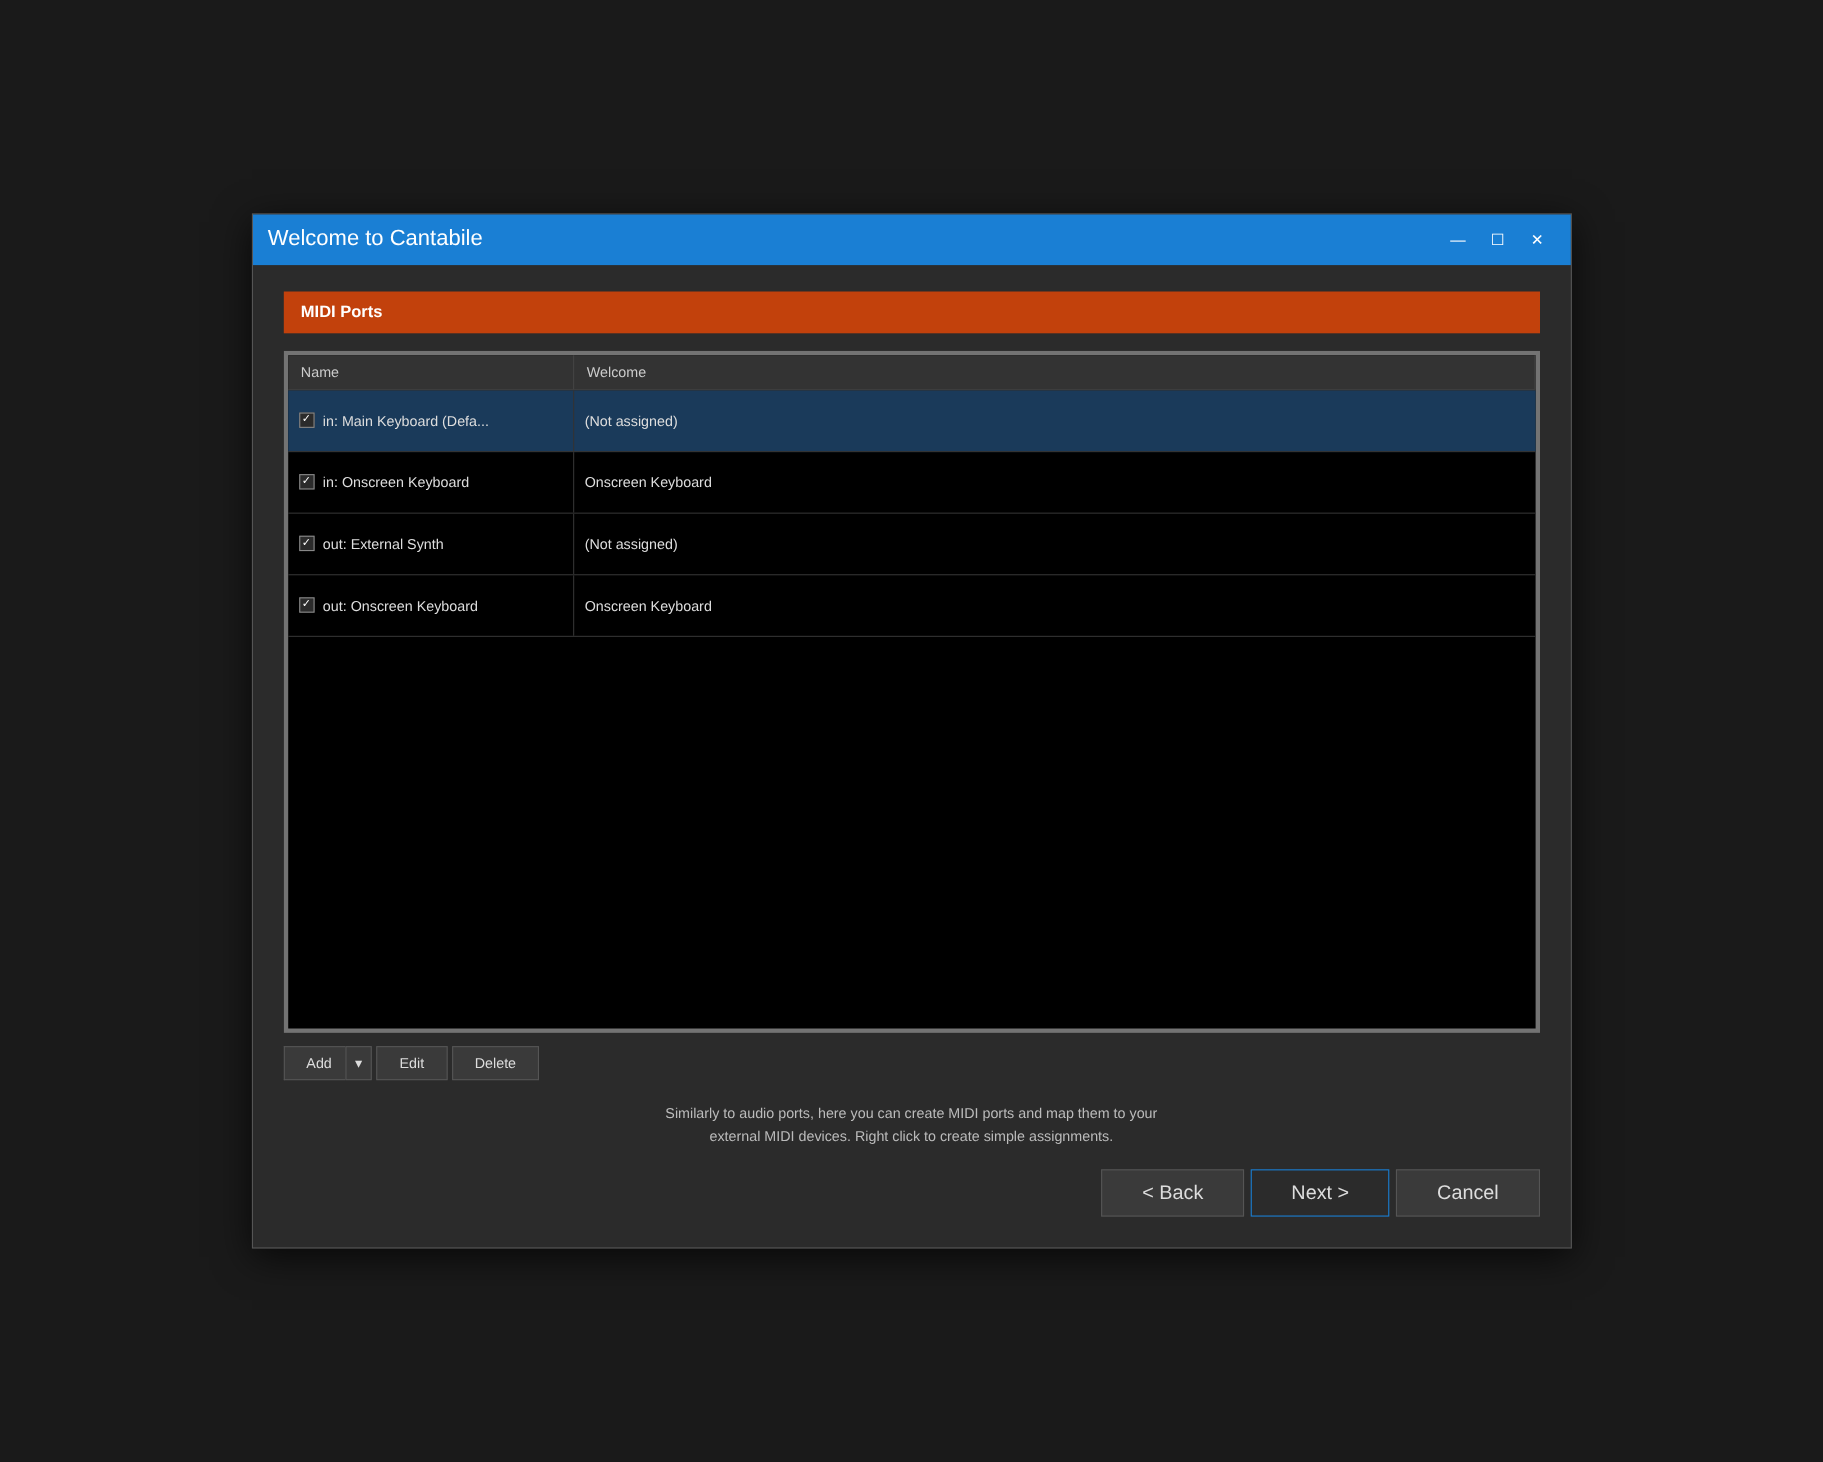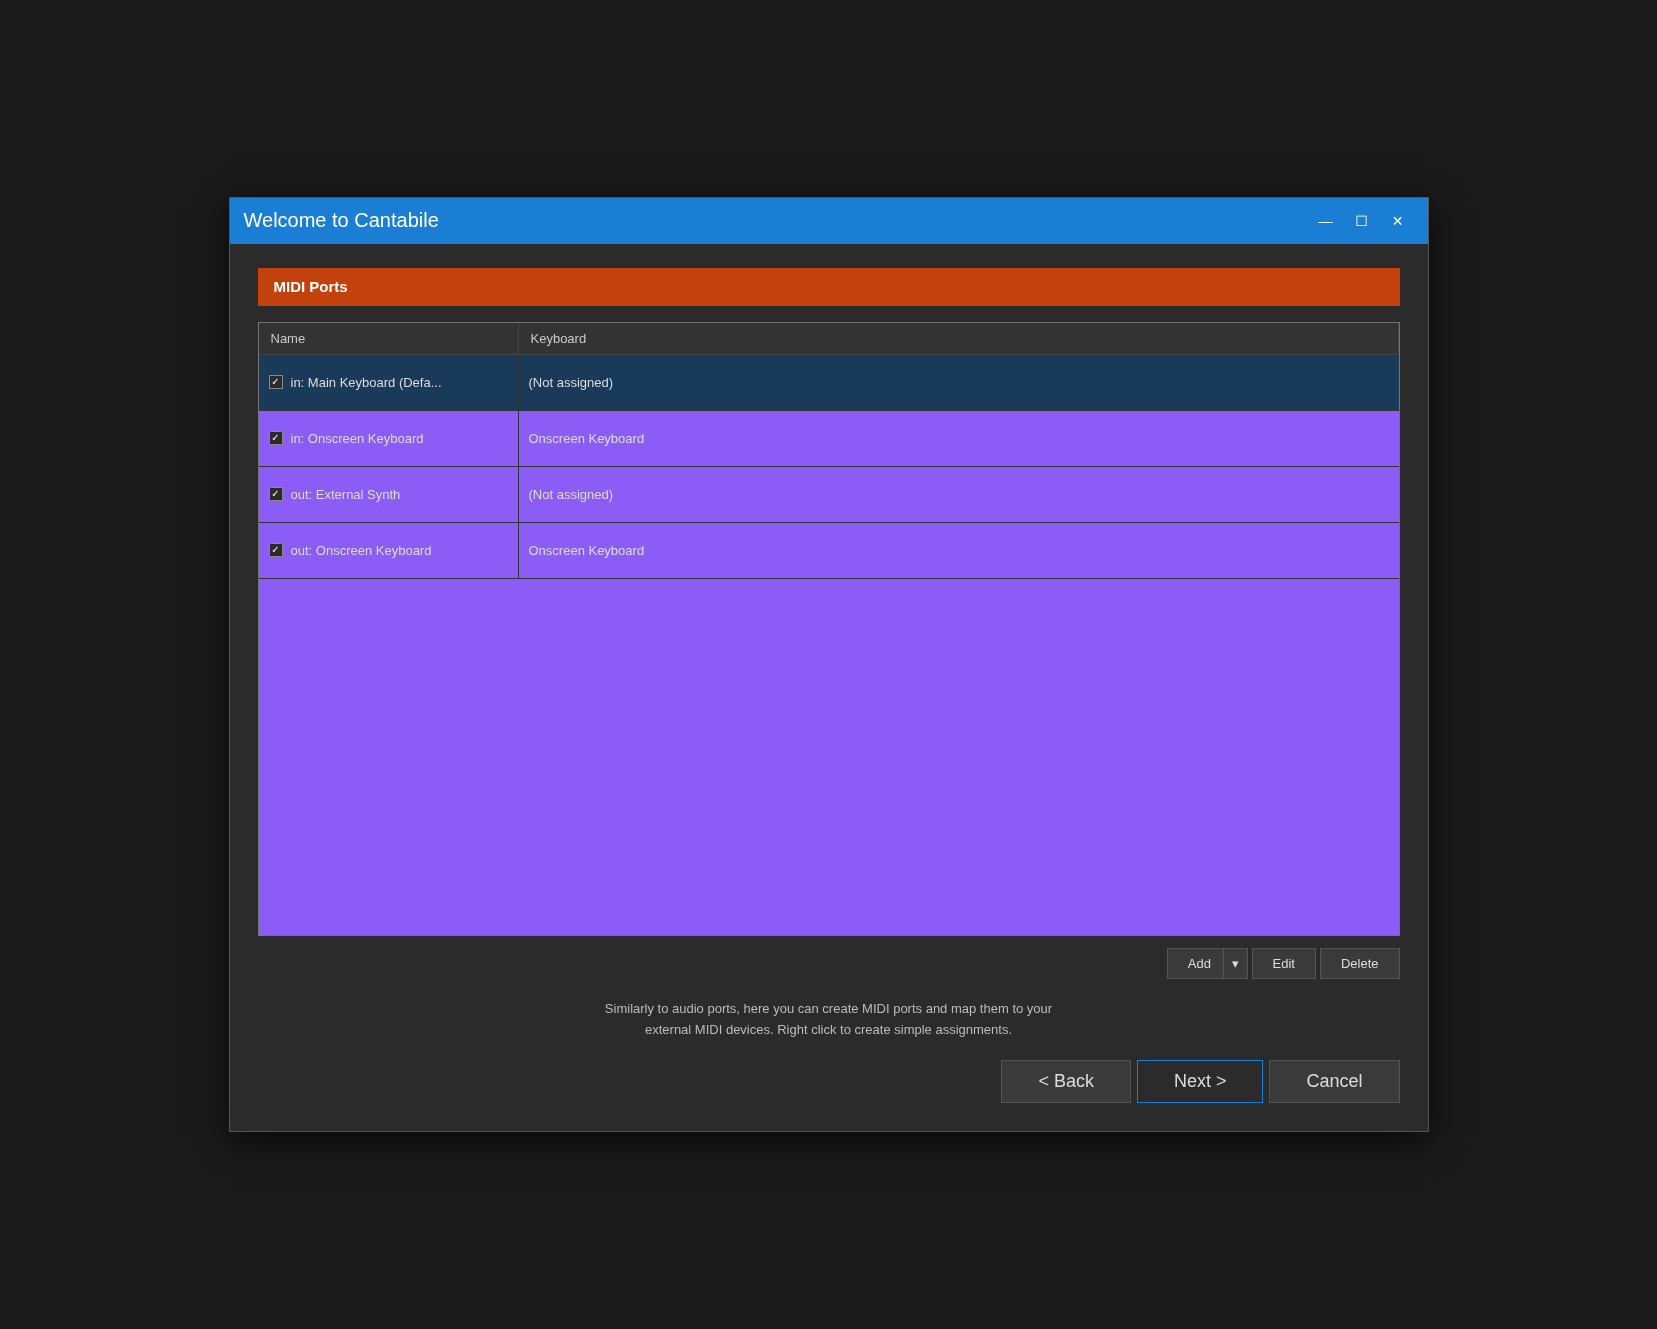--- a/index.html
+++ b/index.html
@@ -72,22 +72,22 @@
       margin-bottom: 16px;
     }
 
     .section-header-text {
       color: white;
       font-size: 15px;
       font-weight: bold;
     }
 
     .table-container {
-      border: 1px solid #737373;
-      background: #8b5cf6;
+      border: 4px solid #737373;
+      background: #000000;
       flex: 1;
     }
 
     .table-header {
       display: flex;
       background: #333;
       border-bottom: 1px solid #444;
     }
 
     .table-header-cell {
@@ -153,21 +153,20 @@
     .checkbox.checked::after {
       content: '✓';
       color: white;
       font-size: 10px;
       line-height: 1;
     }
 
     .bottom-controls {
       margin-top: 12px;
       display: flex;
-      justify-content: flex-end;
       gap: 4px;
     }
 
     .add-btn-group {
       display: flex;
     }
 
     .btn {
       padding: 7px 20px;
       background: #3a3a3a;
@@ -236,21 +235,21 @@
 
   <div class="content">
 
     <div class="section-header">
       <span class="section-header-text">MIDI Ports</span>
     </div>
 
     <div class="table-container">
       <div class="table-header">
         <div class="table-header-cell">Name</div>
-        <div class="table-header-cell">Keyboard</div>
+        <div class="table-header-cell">Welcome</div>
       </div>
       <div class="table-body">
 
         <div class="table-row highlighted">
           <div class="table-cell">
             <div class="checkbox checked"></div>
             <span>in: Main Keyboard (Defa...</span>
           </div>
           <div class="table-cell">
             <span>(Not assigned)</span>

